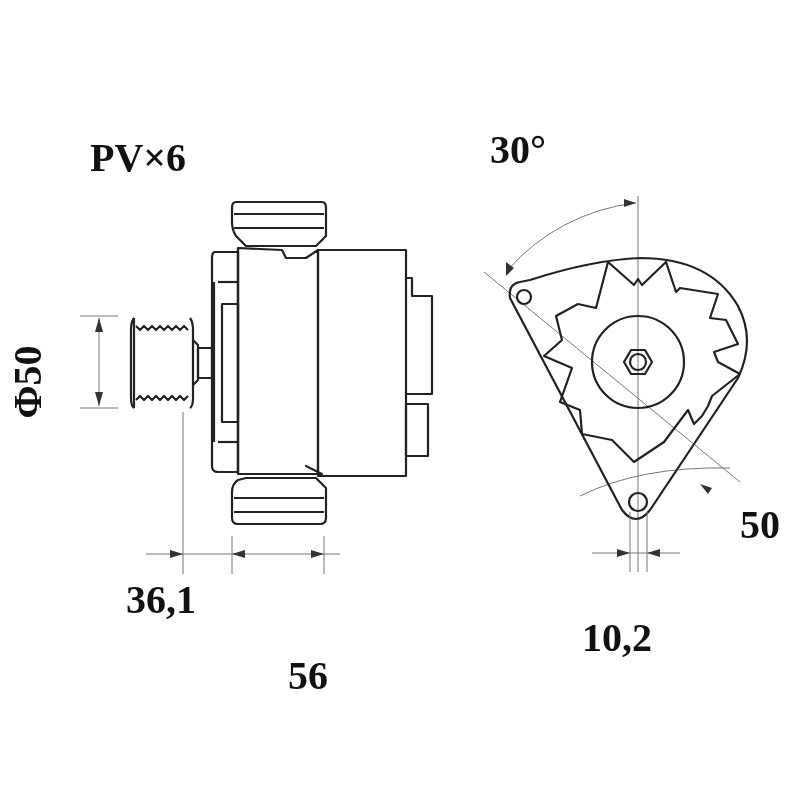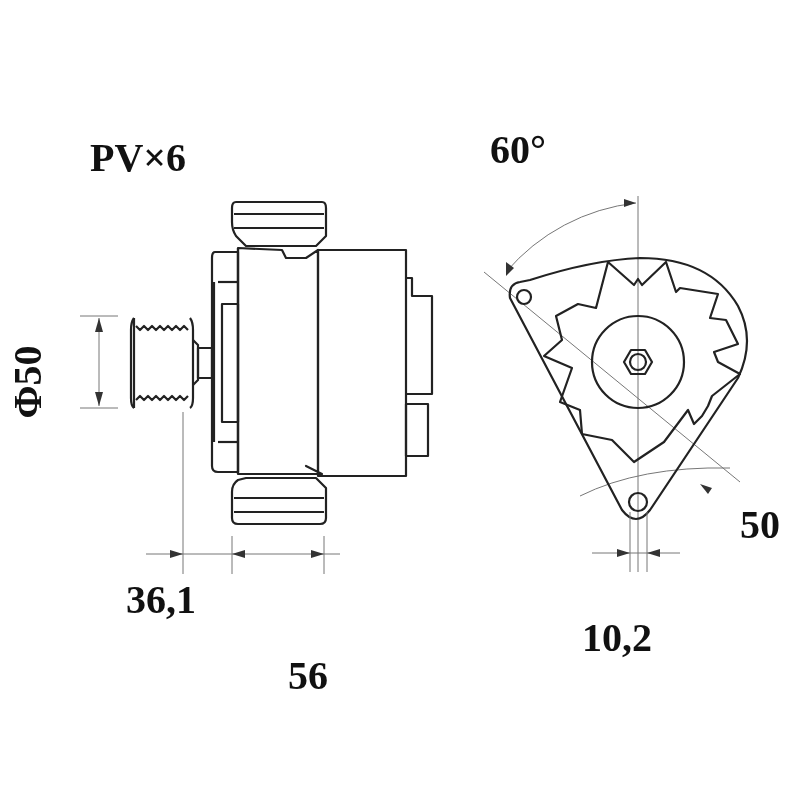--- a/index.html
+++ b/index.html
@@ -7,21 +7,21 @@
   .lbl { position:absolute; font-weight:bold; color:#111; font-size:40px; line-height:1; white-space:nowrap; }
   svg { position:absolute; left:0; top:0; }
   .k { stroke:#222; stroke-width:2.2; fill:none; stroke-linejoin:round; }
   .t { stroke:#777; stroke-width:1; fill:none; }
   .ar { fill:#333; }
 </style>
 </head>
 <body>
 
 <div class="lbl" style="left:90px;top:138px;">PV×6</div>
-<div class="lbl" style="left:490px;top:130px;">60°</div>
+<div class="lbl" style="left:490px;top:130px;">30°</div>
 <div class="lbl" style="left:-12px;top:362px;transform:rotate(-90deg);transform-origin:50% 50%;width:80px;text-align:center;">Φ50</div>
 <div class="lbl" style="left:126px;top:580px;">36,1</div>
 <div class="lbl" style="left:288px;top:612px;margin-top:44px;">56</div>
 <div class="lbl" style="left:740px;top:505px;">50</div>
 <div class="lbl" style="left:582px;top:618px;text-align:right;">10,2</div>
 
 <svg width="800" height="800" viewBox="0 0 800 800">
 
   <g>
 

